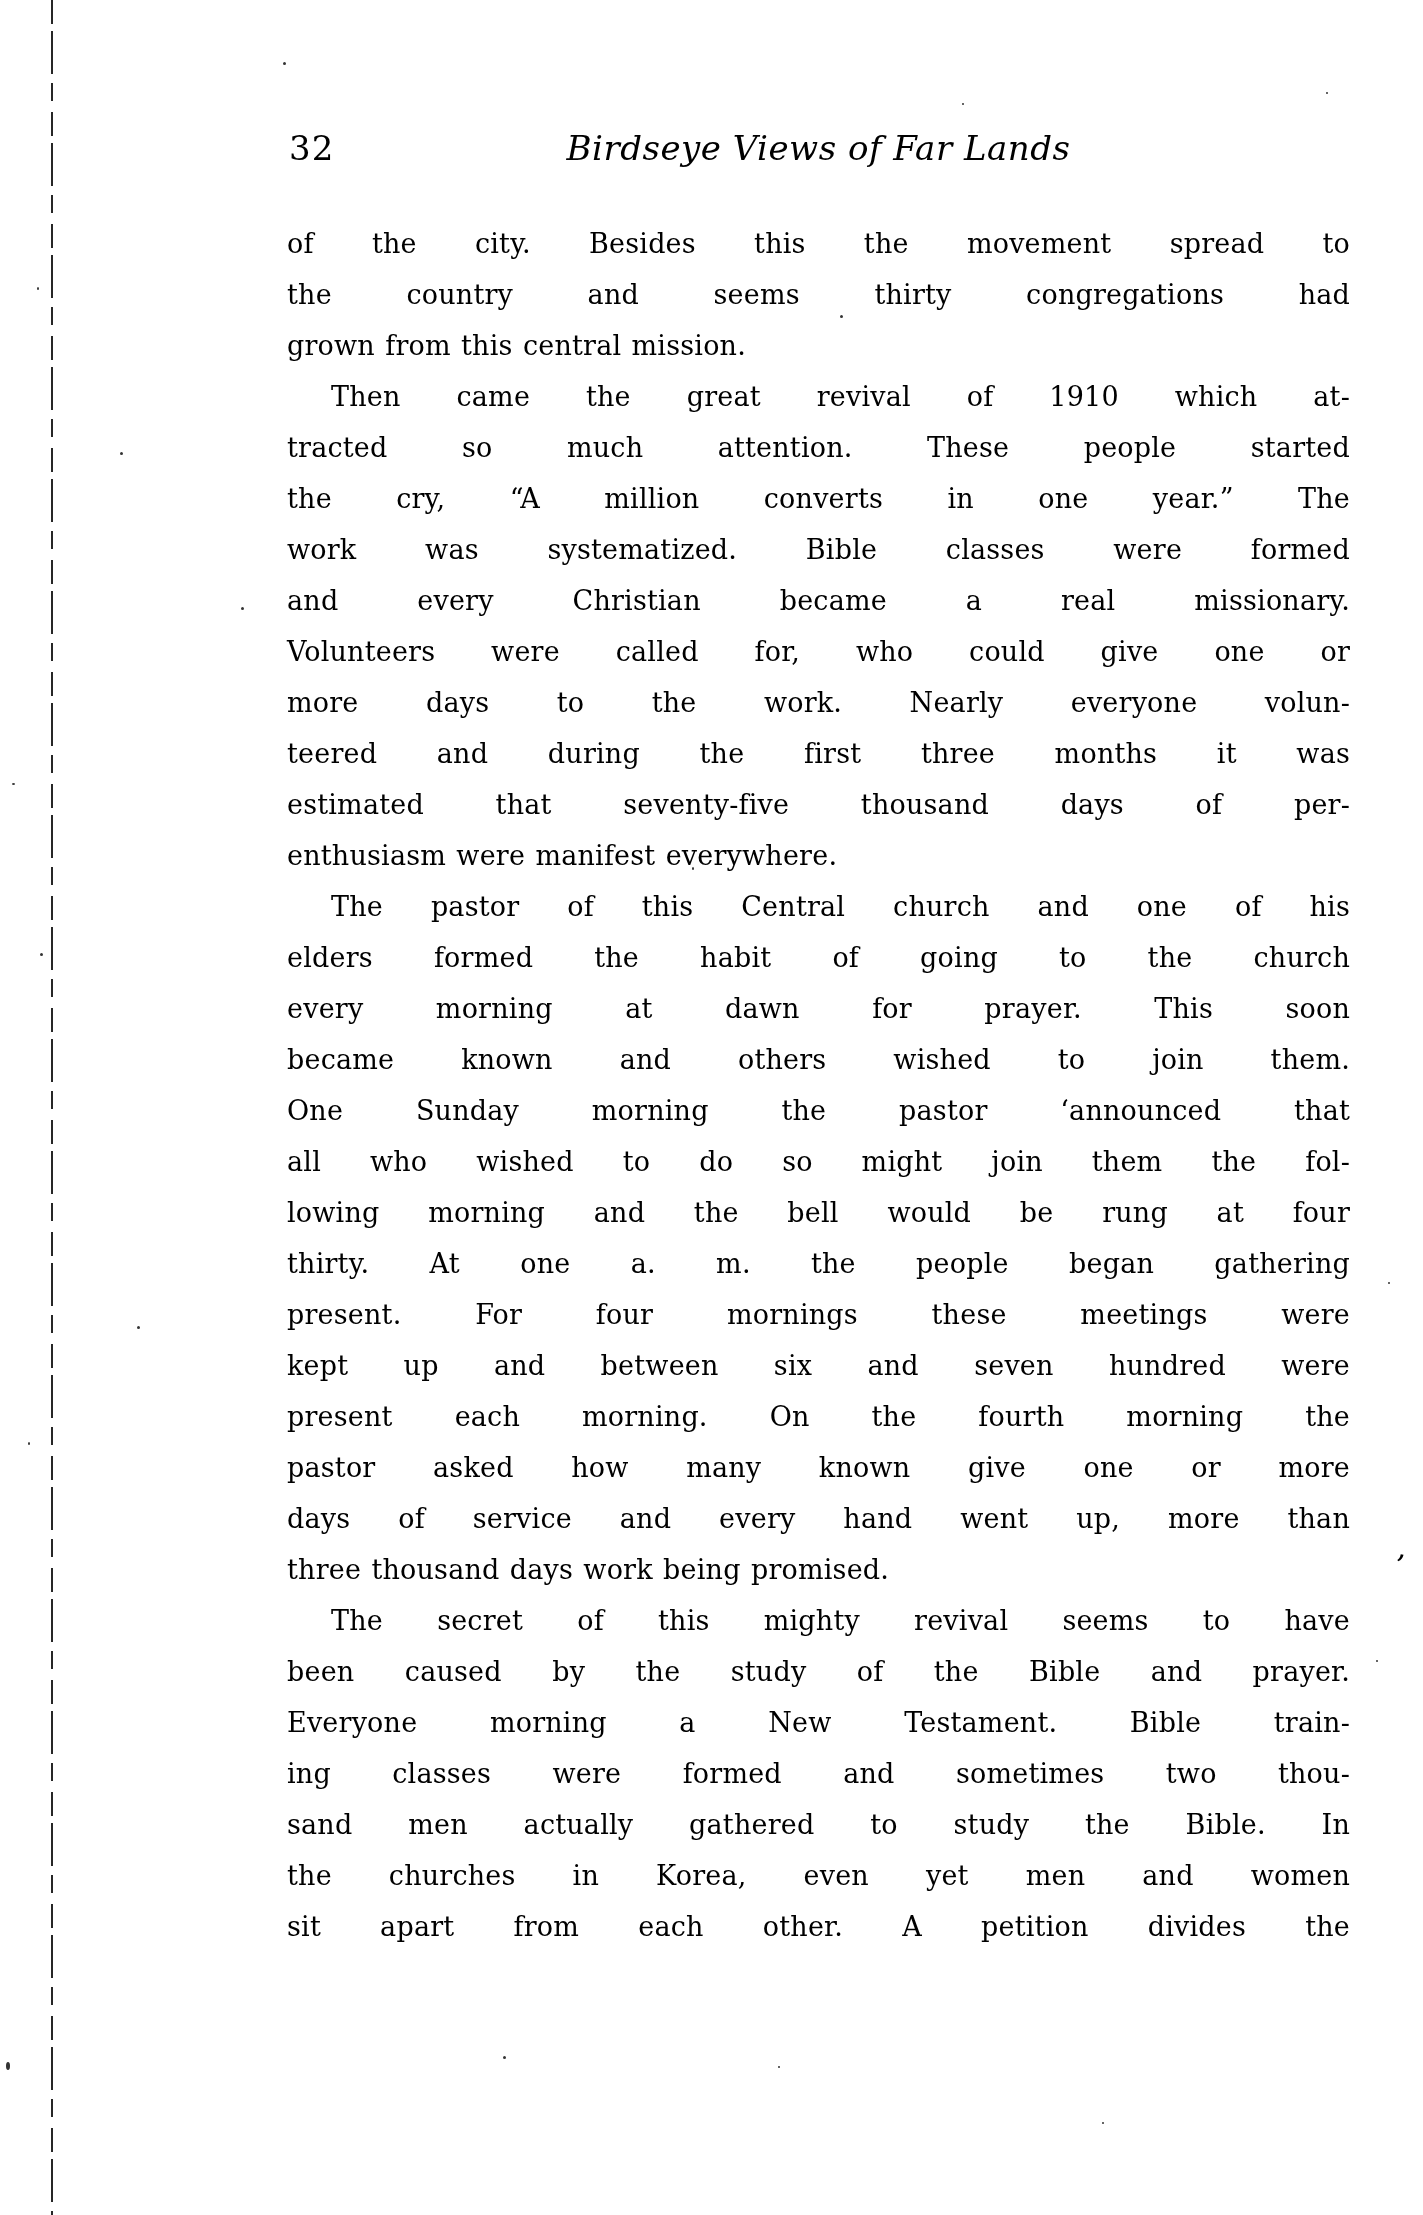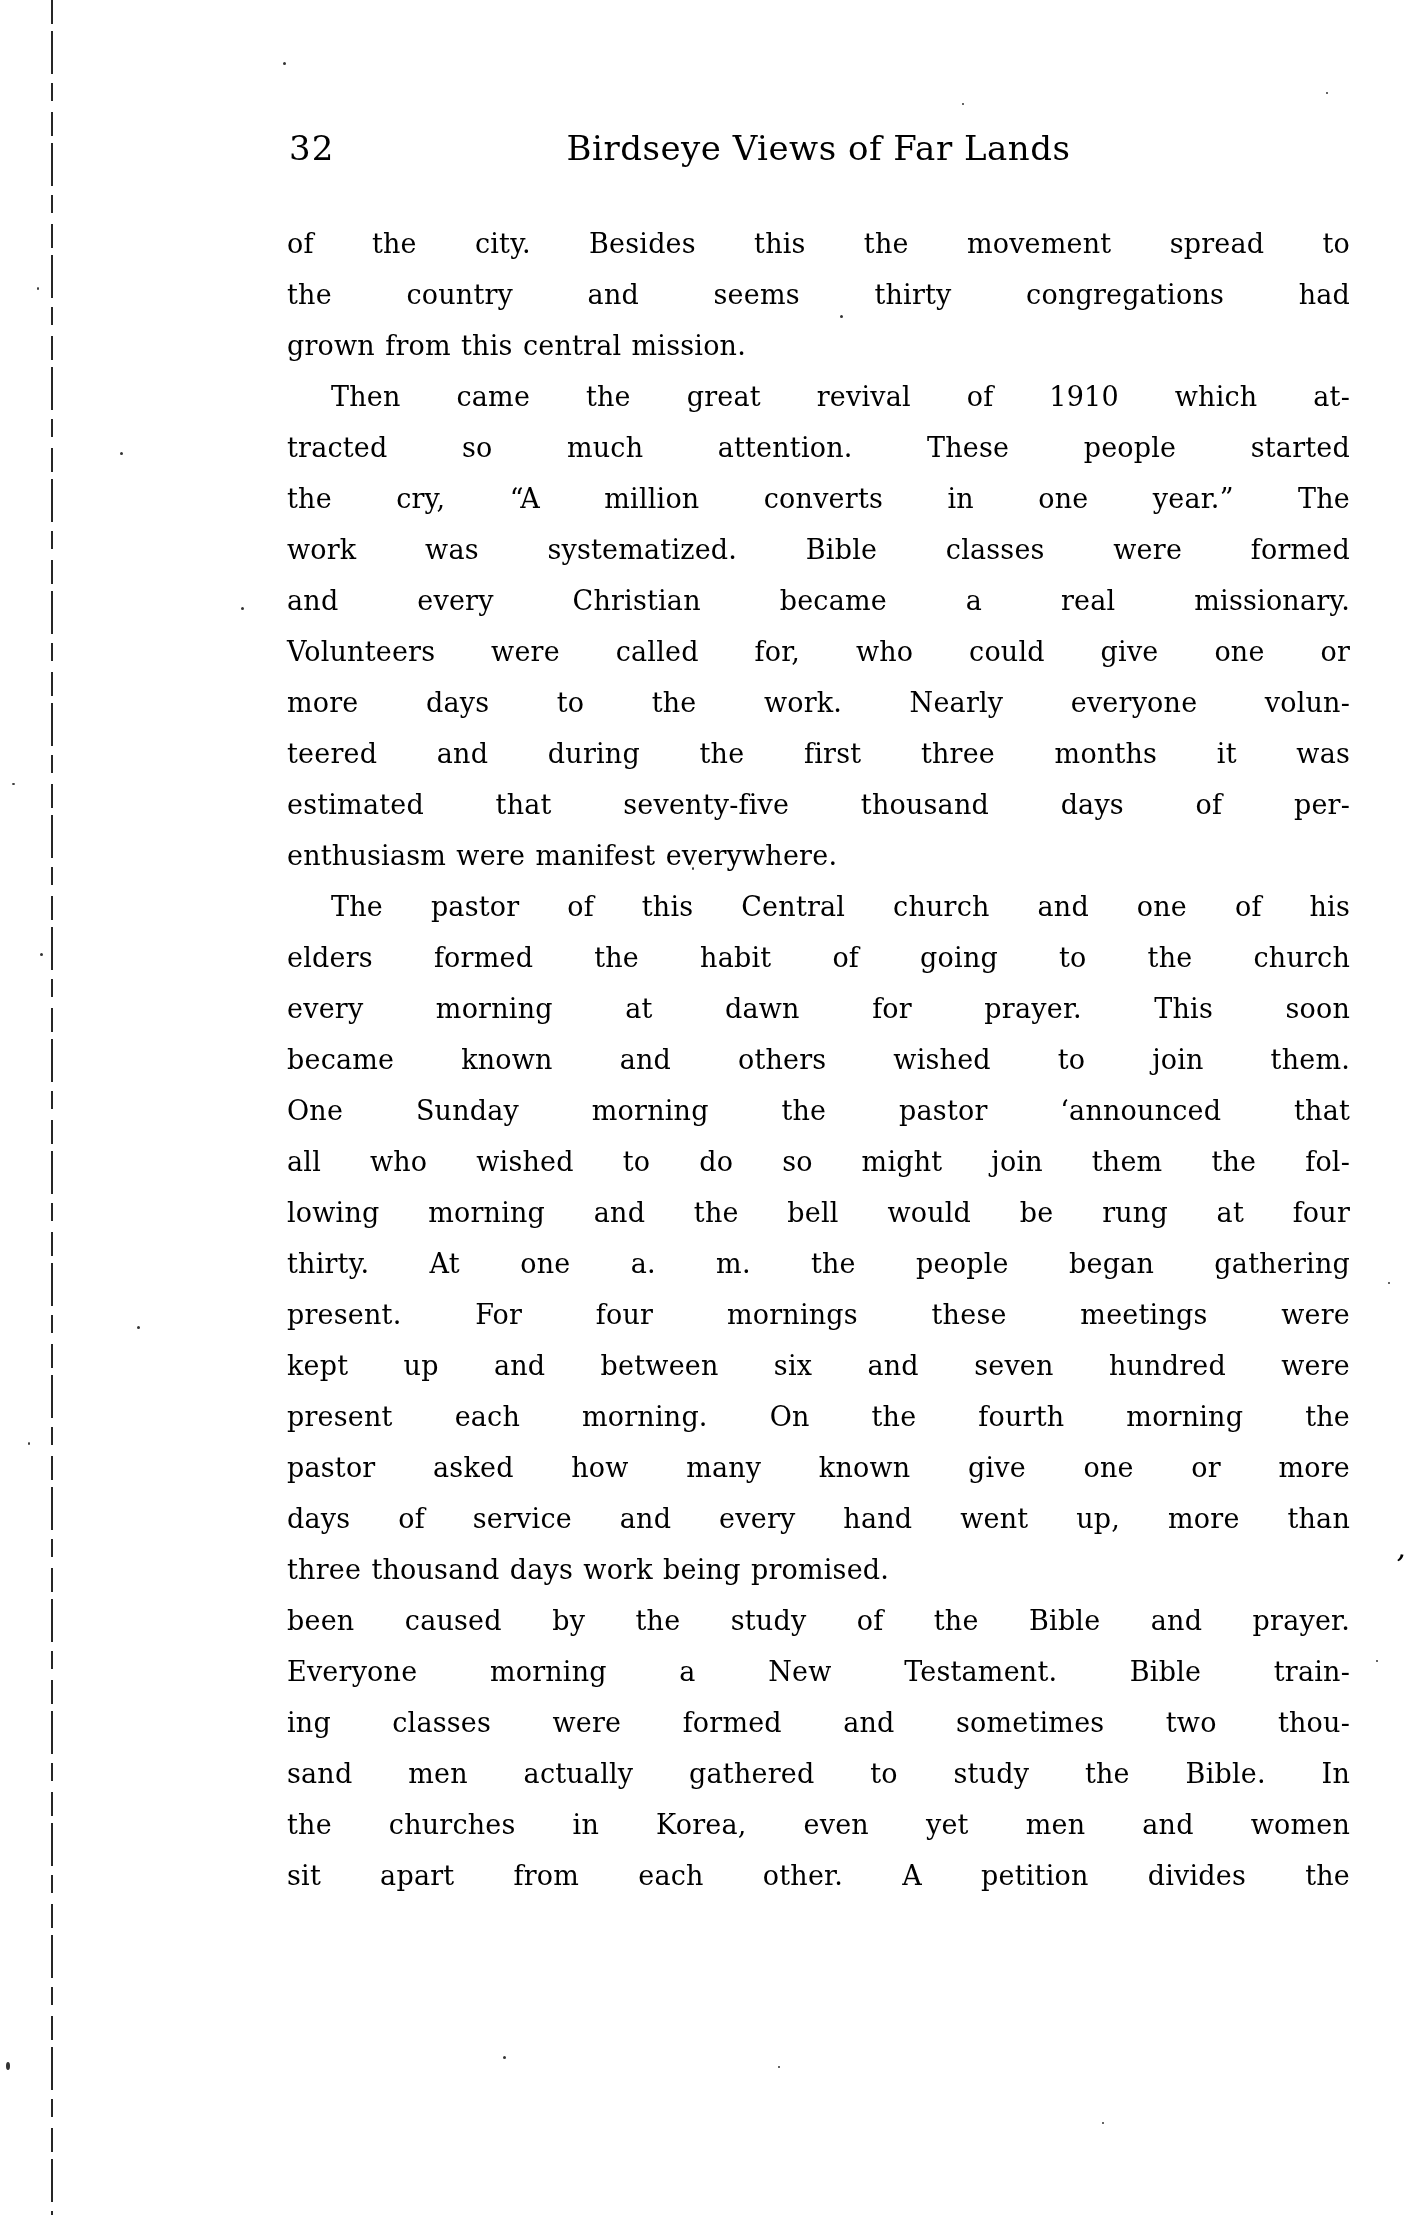--- a/index.html
+++ b/index.html
@@ -25,21 +25,21 @@
       transparent 101px, transparent 112px);
     opacity:.85;
   }
   .header {
     position:absolute; top:124px; left:287px; width:1063px; height:48px;
     font-size:34px; line-height:48px;
   }
   .pagenum { position:absolute; left:2px; top:0; letter-spacing:1px; }
   .runtitle {
     position:absolute; left:0; right:0; top:0;
-    text-align:center; letter-spacing:0.5px;
+    text-align:center; font-style:italic; letter-spacing:0.5px;
   }
   .pagebody {
     position:absolute; top:218px; left:287px; width:1063px;
     font-size:27px; line-height:51px;
     letter-spacing:0.2px; word-spacing:1.5px;
   }
   .ln {
     height:51px;
     text-align:justify;
     text-align-last:justify;
@@ -87,20 +87,21 @@
     <div class="ln">One Sunday morning the pastor ‘announced that</div>
     <div class="ln">all who wished to do so might join them the fol-</div>
     <div class="ln">lowing morning and the bell would be rung at four</div>
     <div class="ln">thirty.  At one a. m. the people began gathering</div>
     <div class="ln">present.  For four mornings these meetings were</div>
     <div class="ln">kept up and between six and seven hundred were</div>
     <div class="ln">present each morning.  On the fourth morning the</div>
     <div class="ln">pastor asked how many known give one or more</div>
     <div class="ln">days of service and every hand went up, more than</div>
     <div class="ln pend">three thousand days work being promised.</div>
+    <div class="ln indent">The secret of this mighty revival seems to have</div>
     <div class="ln">been caused by the study of the Bible and prayer.</div>
     <div class="ln">Everyone morning a New Testament.  Bible train-</div>
     <div class="ln">ing classes were formed and sometimes two thou-</div>
     <div class="ln">sand men actually gathered to study the Bible.  In</div>
     <div class="ln">the churches in Korea, even yet men and women</div>
     <div class="ln">sit apart from each other.  A petition divides the</div>
   </div>
 
   <span class="mark-apostrophe">’</span>
 

